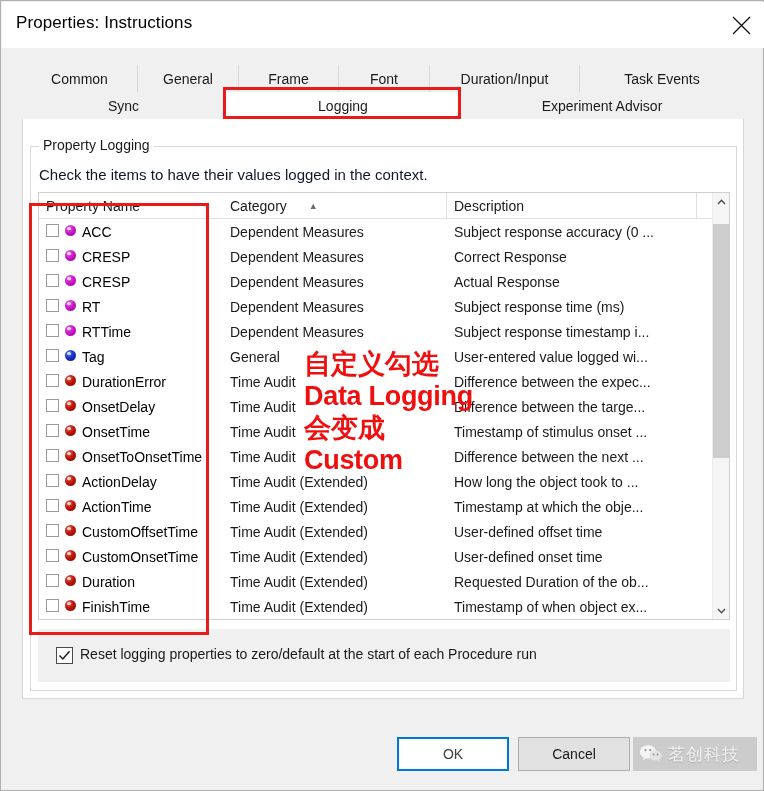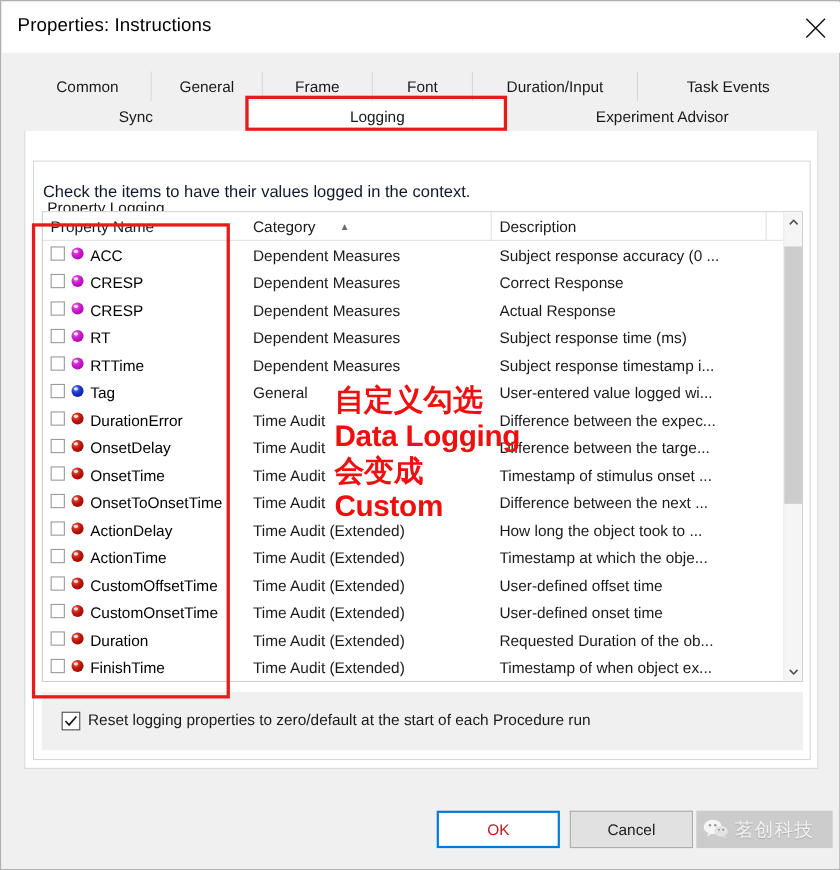--- a/index.html
+++ b/index.html
@@ -84,21 +84,20 @@
     position: absolute; left: 7px; top: 27px;
     width: 707px; height: 545px;
     border: 1px solid #d8d8d8;
   }
   #group-legend {
     position: absolute; left: 8px; top: -10px;
     background: #ffffff;
     padding: 0 4px;
     font-size: 14px; color: #1a1a1a;
     white-space: nowrap;
-    margin-top: 44px;
   }
   #group-hint {
     position: absolute; left: 8px; top: 19px;
     font-size: 15px; color: #0f172a;
     white-space: nowrap;
   }
 
   
   #listview {
     position: absolute; left: 7px; top: 45px;
@@ -232,21 +231,21 @@
     white-space: nowrap;
   }
 
   
   #btn-ok {
     position: absolute; left: 396px; top: 736px;
     width: 112px; height: 34px;
     background: #ffffff;
     border: 2px solid #0078d7;
     display: flex; align-items: center; justify-content: center;
-    font-size: 14px; color: #b91c1c;
+    font-size: 14px; color: #404040;
     cursor: pointer;
   }
   #btn-cancel {
     position: absolute; left: 517px; top: 736px;
     width: 112px; height: 34px;
     background: #e1e1e1;
     border: 1px solid #adadad;
     display: flex; align-items: center; justify-content: center;
     font-size: 14px; color: #1a1a1a;
     cursor: pointer;

